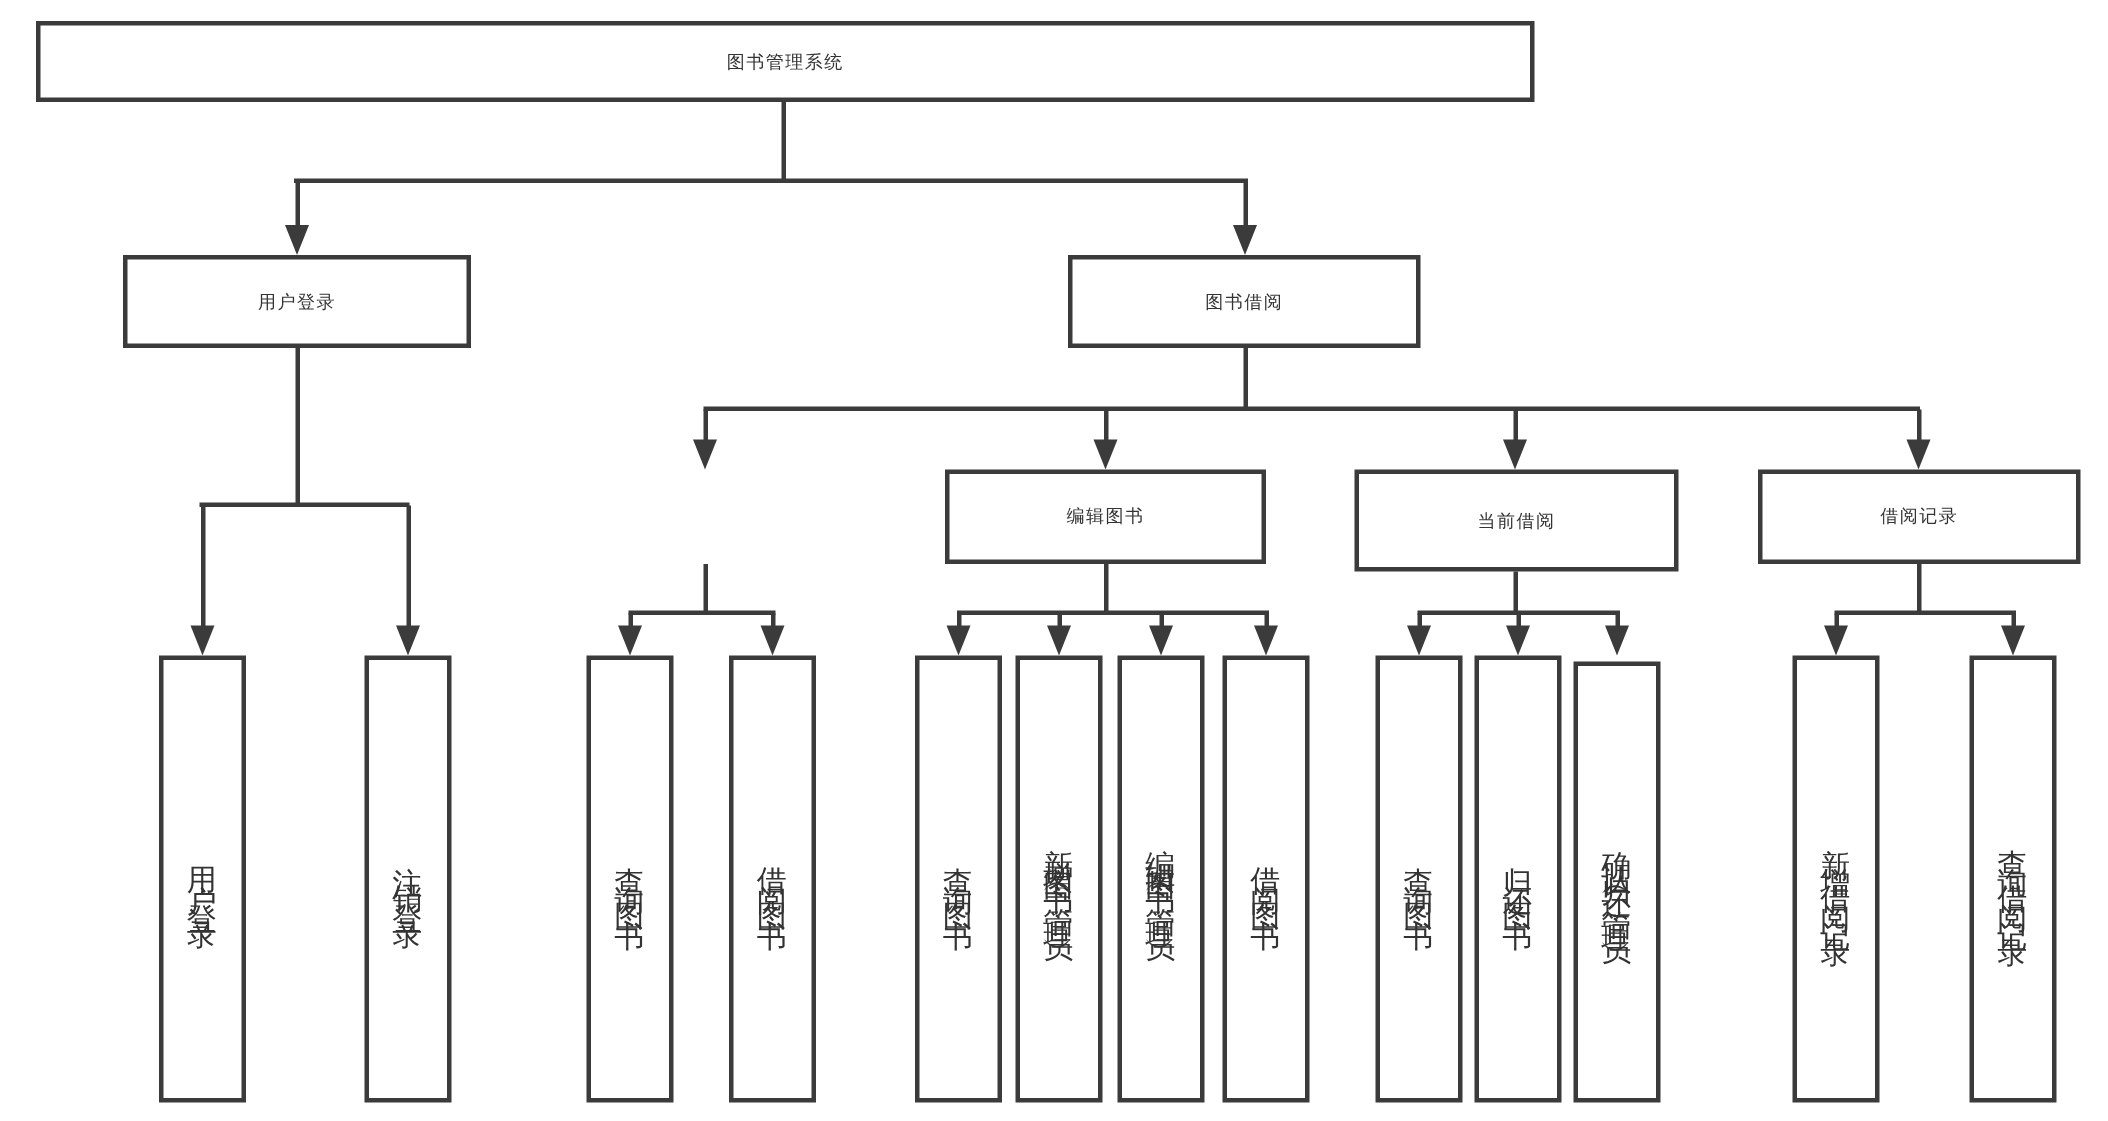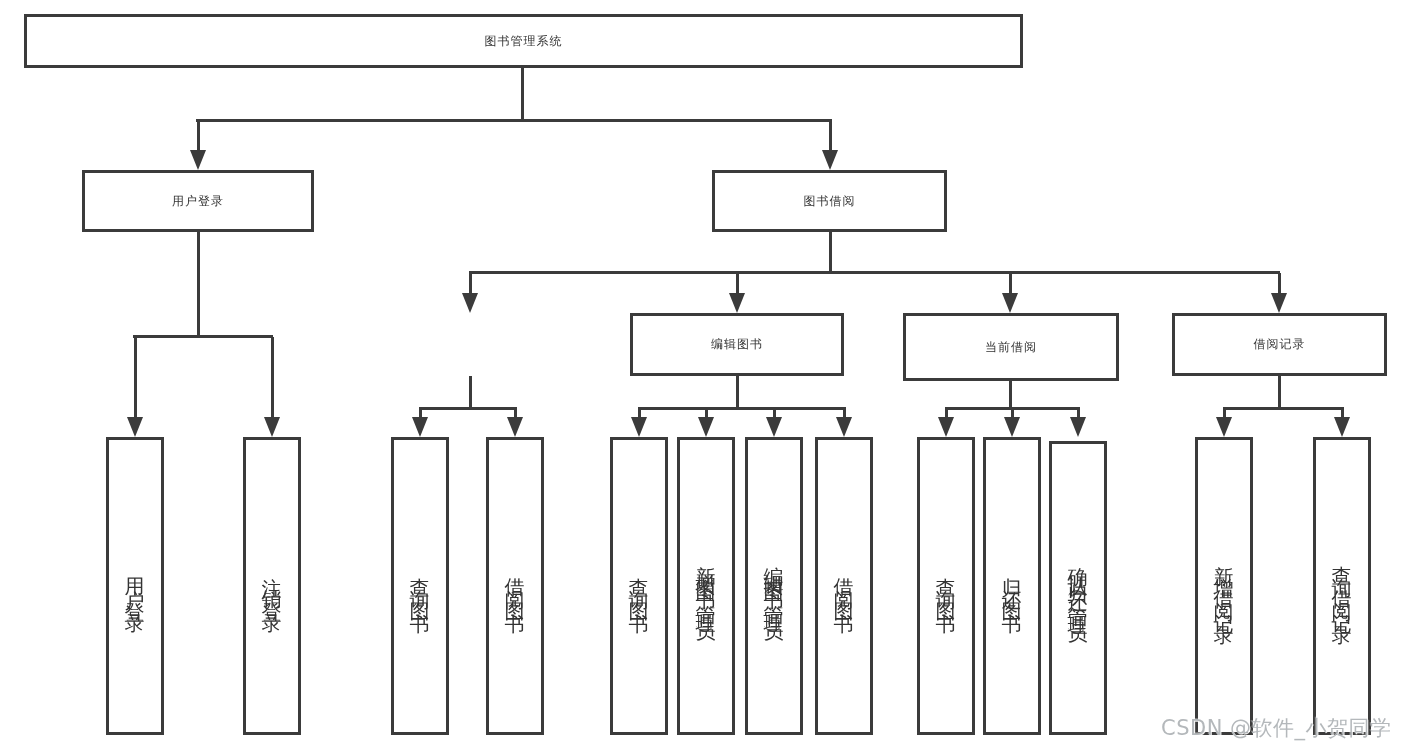--- a/index.html
+++ b/index.html
@@ -179,15 +179,14 @@
     <span>确认归还（管理员）</span>
   </div>
 
   <div class="node v" style="left:1195px;top:437px;width:58px;height:298px;">
     <span>新增借阅记录</span>
   </div>
   <div class="node v" style="left:1313px;top:437px;width:58px;height:298px;">
     <span>查询借阅记录</span>
   </div>
 
-  <div class="watermark">CSDN @软件_小贺同学</div>
 
 </div>
 
 </body></html>

